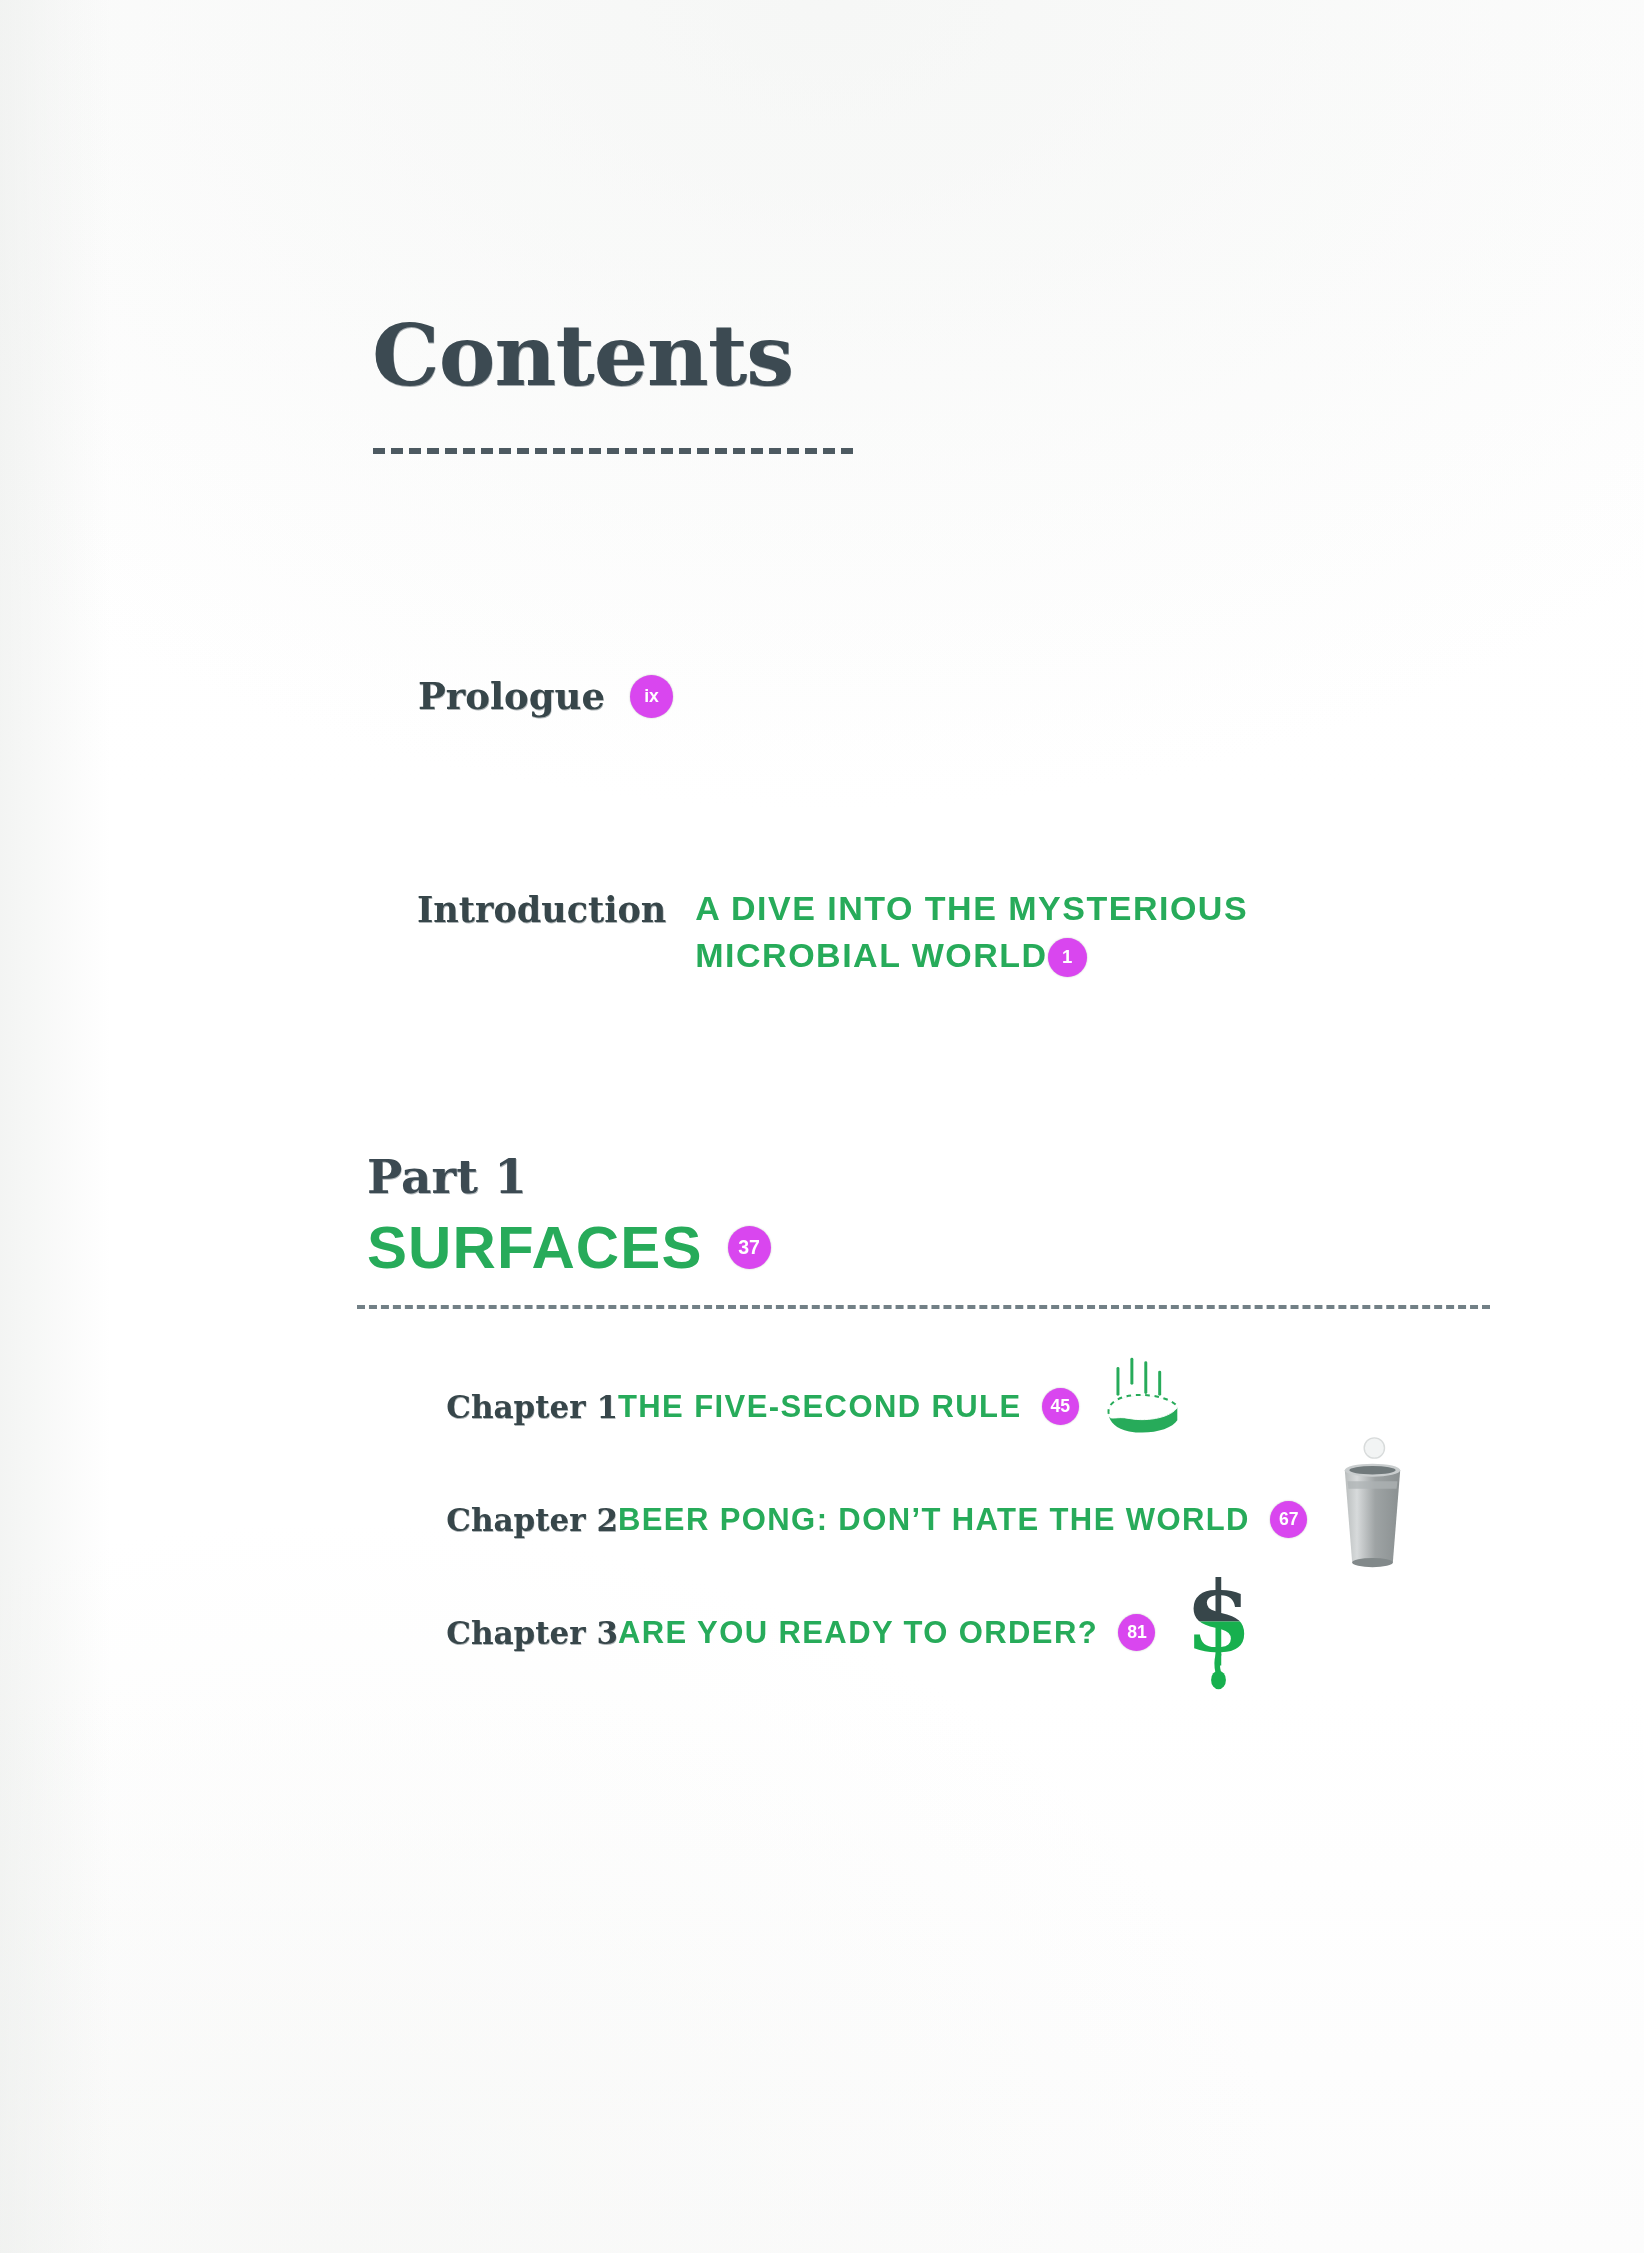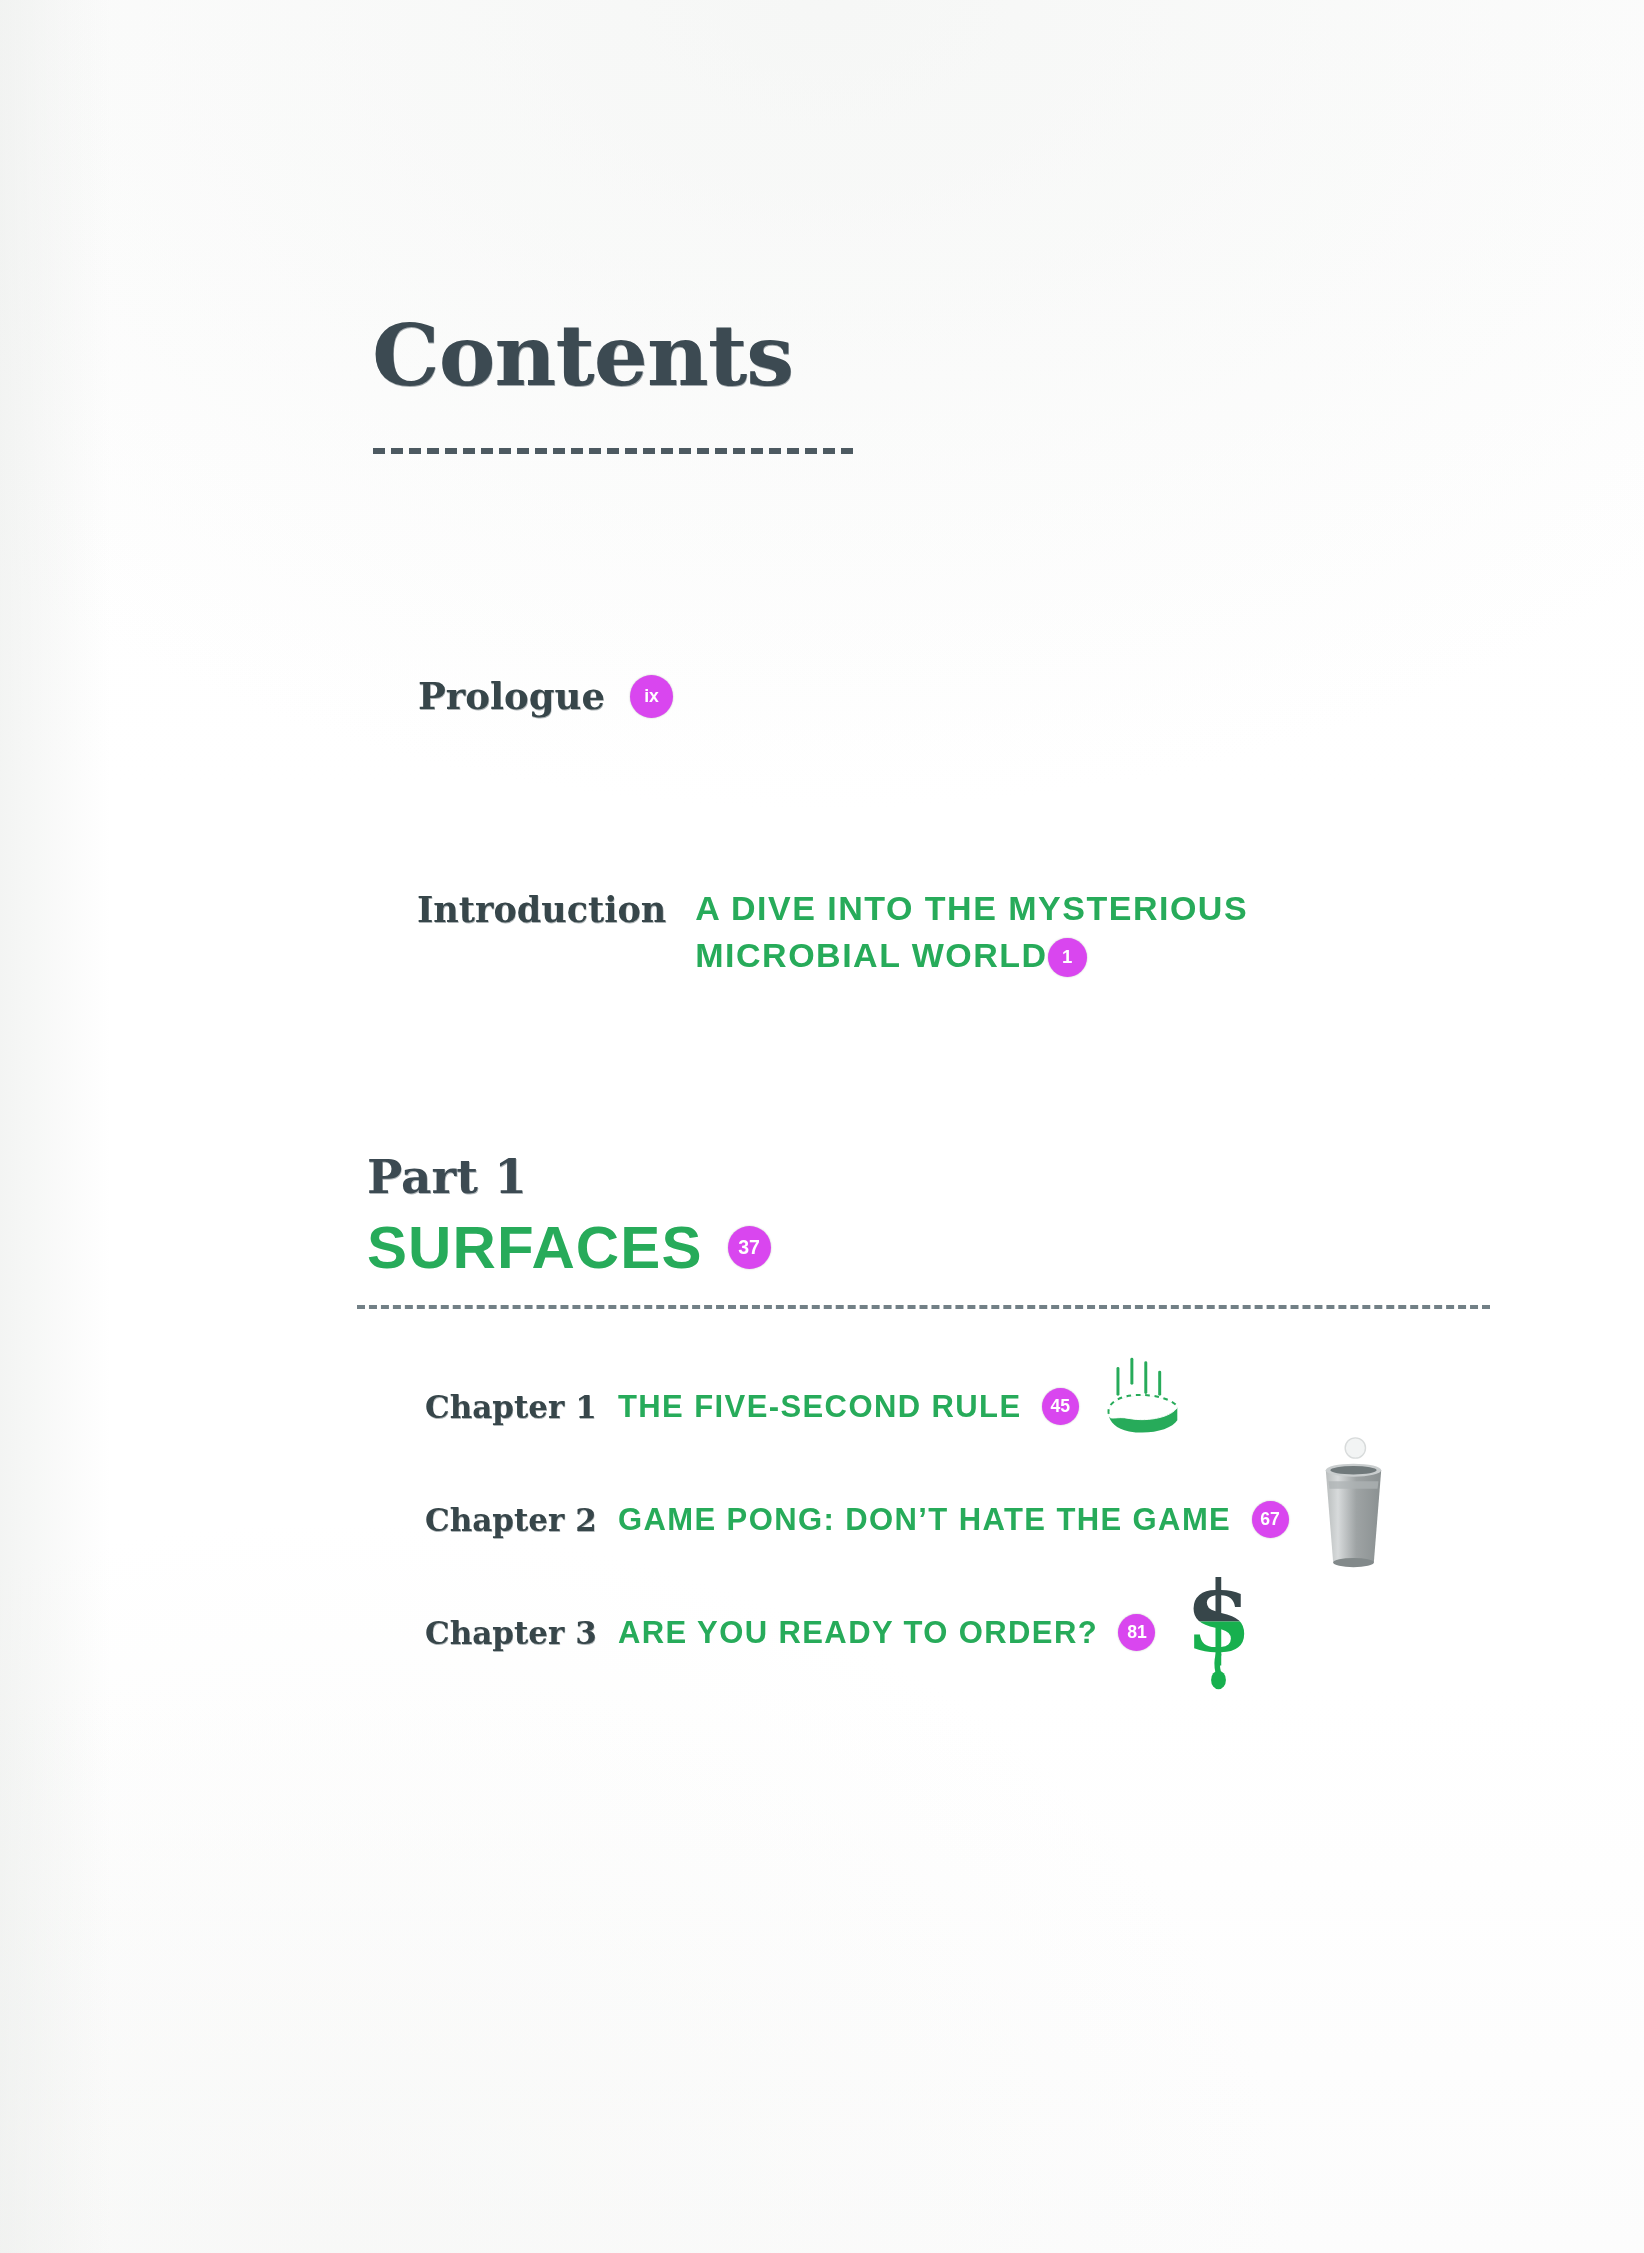--- a/index.html
+++ b/index.html
@@ -173,20 +173,21 @@
     height: 113px;
   }
   .chapter-label {
     font-family: "DejaVu Serif", "Liberation Serif", serif;
     font-weight: 700;
     font-size: 31px;
     color: #37464a;
     width: 193px;
     flex: none;
     text-shadow: 0.5px 0.5px 0 rgba(55,70,74,0.4);
+    text-align: right;
   }
   .chapter-title {
     font-family: "Liberation Sans", sans-serif;
     font-weight: 700;
     font-size: 31px;
     color: #27ab5a;
     letter-spacing: 1.4px;
     white-space: nowrap;
   }
   .chapter-row .badge {
@@ -263,21 +264,21 @@
 
           <path d="M18 72 C16 62 26 54 44 52 C66 50 86 56 92 64 L92 78 C86 88 62 94 40 90 C26 87 19 80 18 72 Z" fill="#27ab5a"></path>
           <path d="M18 72 C16 62 26 54 44 52 C66 50 86 56 92 64 C86 74 62 80 40 76 C26 73 19 79 18 72 Z" fill="#ffffff" stroke="#ffffff" stroke-width="1"></path>
           <path d="M18 71 C16 61 26 53 44 51 C66 49 86 55 92 63" fill="none" stroke="#27ab5a" stroke-width="2.2" stroke-dasharray="5 5"></path>
         </svg>
       </span>
     </div>
 
     <div class="chapter-row">
       <span class="chapter-label">Chapter 2</span>
-      <span class="chapter-title">GAME PONG: DON’T HATE THE GAME</span>
+      <span class="chapter-title">BEER PONG: DON’T HATE THE WORLD</span>
       <span class="badge">67</span>
       <span class="chapter-art art-wrap-cup">
         <svg class="art-cup" viewBox="0 0 92 150" xmlns="http://www.w3.org/2000/svg">
           <defs>
             <linearGradient id="cupg" x1="0" y1="0" x2="1" y2="0">
               <stop offset="0%" stop-color="#b9bdbd"></stop>
               <stop offset="22%" stop-color="#d7dadb"></stop>
               <stop offset="55%" stop-color="#9ea3a4"></stop>
               <stop offset="100%" stop-color="#8a9091"></stop>
             </linearGradient>

